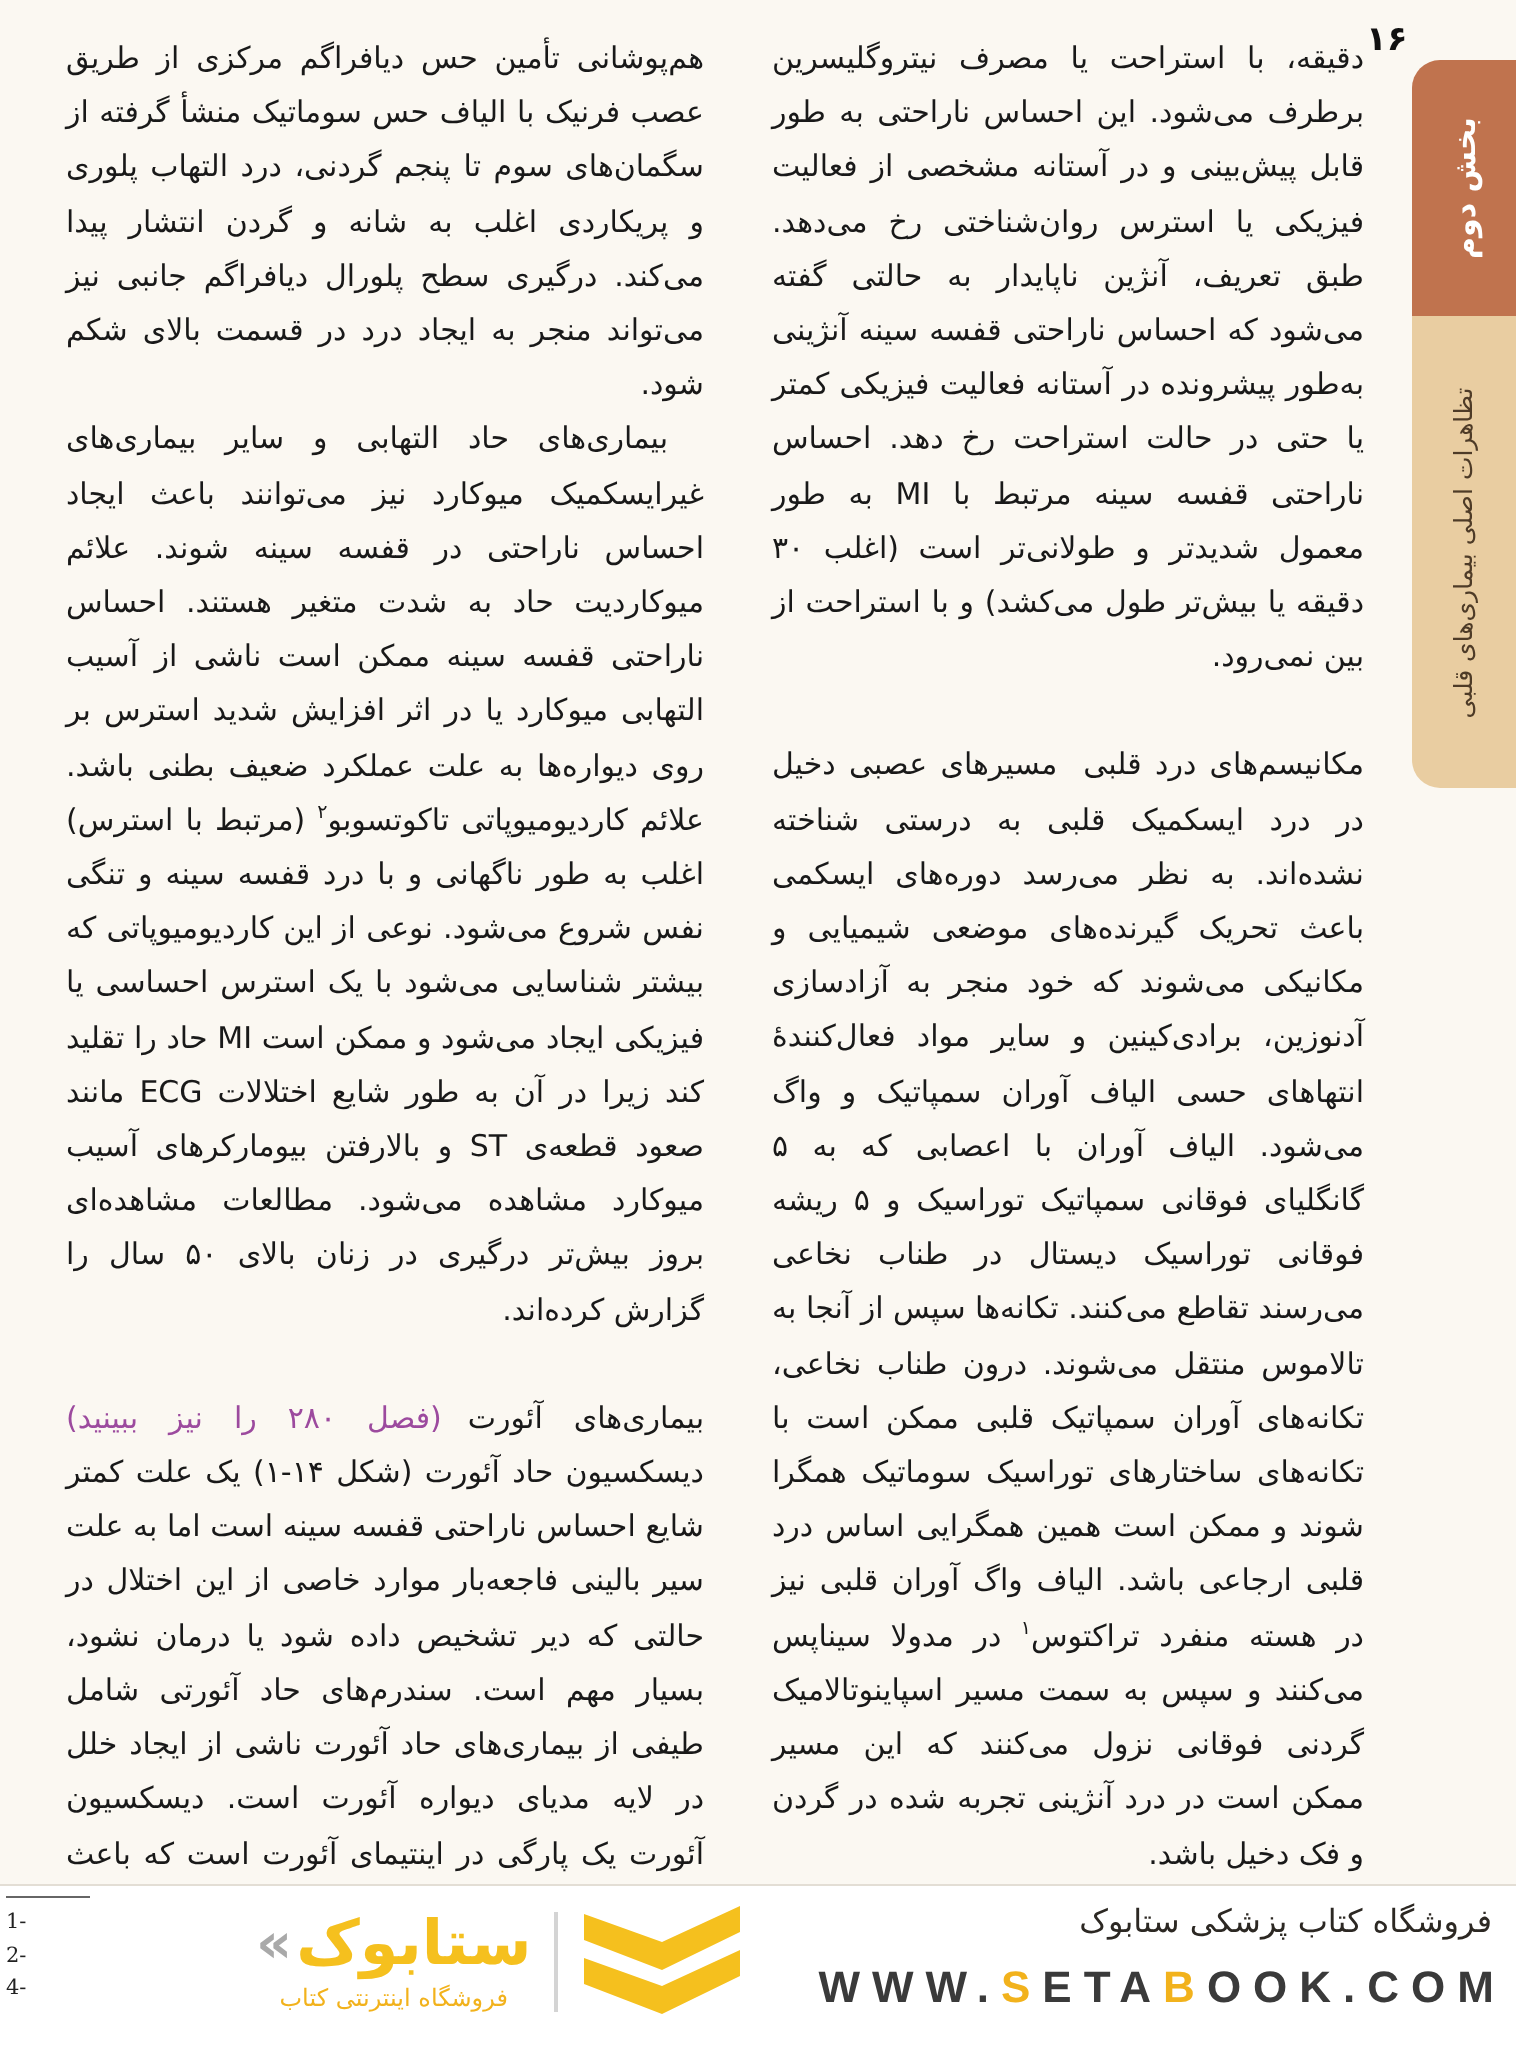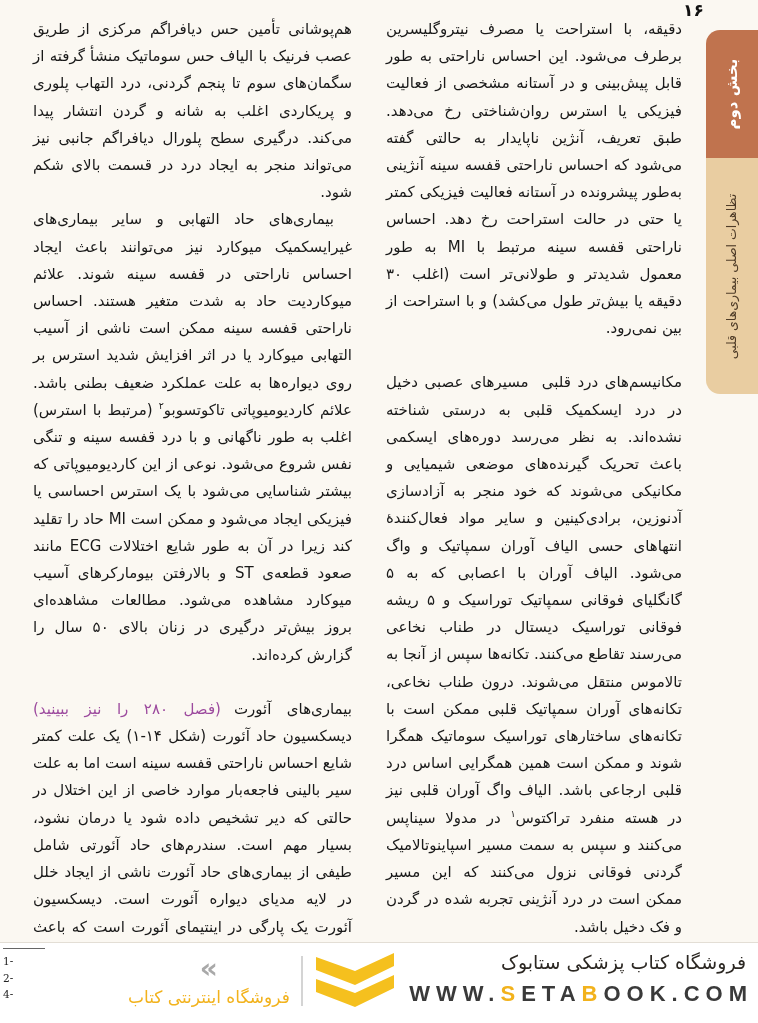--- a/index.html
+++ b/index.html
@@ -4,21 +4,21 @@
 <style>
   html,body{margin:0;padding:0}
   body{
     width:758px;height:1023px;position:relative;overflow:hidden;
     background:#fbf8f2;
     font-family:"DejaVu Sans",sans-serif;
     color:#1a1a1a;
   }
   
   .page-number{
-    position:absolute;top:0;left:683px;
+    position:absolute;top:10px;left:683px;
     font-size:17px;font-weight:bold;direction:rtl;color:#111;text-align:right;
   }
   
   .vtab{
     position:absolute;right:0;width:52px;
     display:flex;align-items:center;justify-content:center;
   }
   .vtab .tab-text{
     transform:rotate(-90deg);white-space:nowrap;direction:rtl;
   }
@@ -49,37 +49,37 @@
     background:#ffffff;border-top:1px solid #e3ded5;
   }
   .footnotes{
     position:absolute;left:3px;top:948px;
     font-family:"DejaVu Serif",serif;font-size:10.5px;color:#222;
   }
   .fn-line{width:42px;border-top:1px solid #666;margin:0 0 4px 0}
   .fn-item{line-height:16.5px}
   .store-title{
     position:absolute;top:951px;right:12px;direction:rtl;
-    font-size:19px;color:#2c2823;
+    font-size:16px;color:#2c2823;
   }
   .website{
     position:absolute;top:981px;right:5px;
     font-family:"Liberation Sans",sans-serif;
     font-size:22px;font-weight:bold;letter-spacing:6px;color:#3a3a3a;
   }
   .website .gold{color:#f2b21c}
   .logo{
     position:absolute;left:128px;top:950px;
     display:flex;align-items:center;gap:11px;
   }
   .logo-textcol{display:flex;flex-direction:column;align-items:center}
   .logo-wordrow{display:flex;align-items:center;gap:2px}
   .logo-k{color:#a9a9a9;font-size:28px;font-weight:bold;line-height:1}
   .logo-word{direction:rtl;font-size:31px;font-weight:bold;color:#f5c01e;line-height:1}
-  .logo-tagline{color:#f2b21c;font-size:17px;margin-top:4px;direction:rtl}
+  .logo-tagline{color:#f2b21c;font-size:12px;margin-top:4px;direction:rtl}
   .logo-bar{width:2px;height:50px;background:#d4d4d4}
 </style>
 </head>
 <body>
 
 <div class="page-number">۱۶</div>
 
 <div class="vtab tab1">
   <span class="tab-text">بخش دوم</span>
 </div>
@@ -108,20 +108,21 @@
     <div class="fn-item">4-</div>
   </div>
 
 <div class="store-title">فروشگاه کتاب پزشکی ستابوک</div>
 <div class="website" id="website"><span>WWW.</span><span class="gold">S</span><span>ETA</span><span class="gold">B</span><span>OOK.COM</span></div>
 
 <div class="logo">
   <div class="logo-textcol">
     <div class="logo-wordrow">
       <span class="logo-k">«</span>
+      <span class="logo-word">ستابوک</span>
     </div>
     <div class="logo-tagline">فروشگاه اینترنتی کتاب</div>
   </div>
   <div class="logo-bar"></div>
   <span>
     <svg width="82" height="58" viewBox="0 0 82 58" aria-hidden="true">
       <polygon points="2,7 41,21 80,3 80,16 41,35 2,20" fill="#f5c01e"></polygon>
       <polygon points="2,29 41,43 80,25 80,38 41,57 2,42" fill="#f5c01e"></polygon>
     </svg>
   </span>

